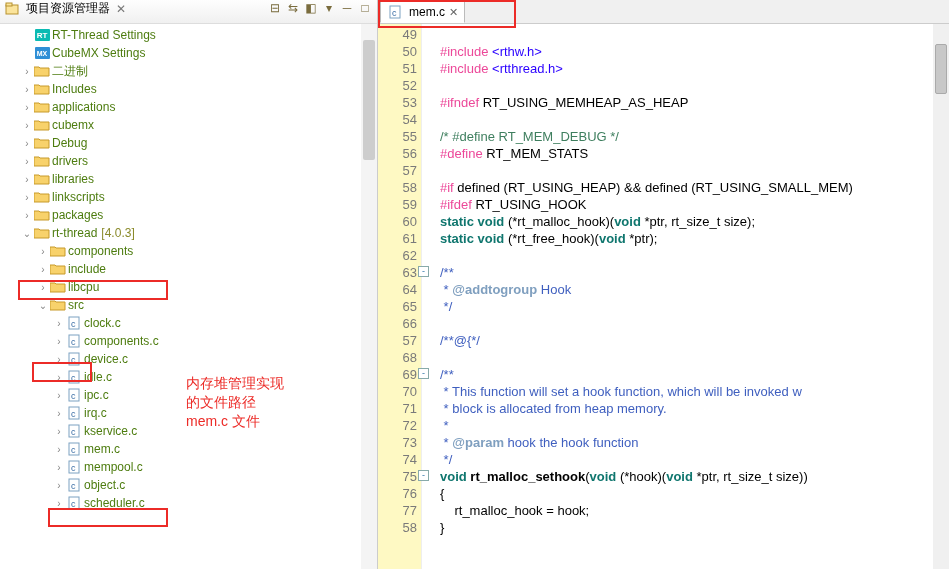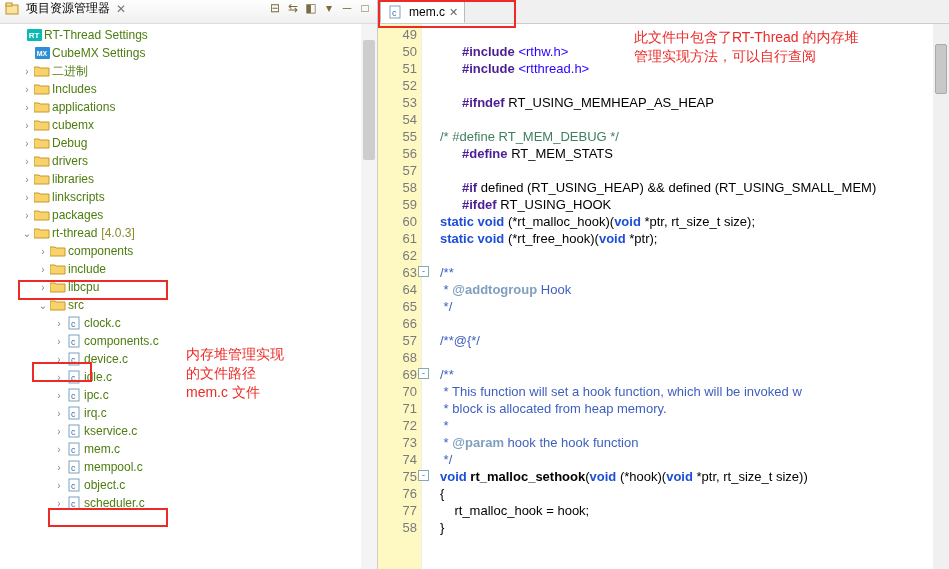--- a/index.html
+++ b/index.html
@@ -21,22 +21,22 @@
 .tabbar { height: 24px; background: #f0f0f0; border-bottom: 1px solid #ccc; display: flex; align-items: flex-end; padding-left: 2px; }
 .tab { height: 22px; background: #fff; border: 1px solid #bbb; border-bottom: 1px solid #fff; display: flex; align-items: center; padding: 0 6px; gap: 4px; font-size: 12px; }
 .tab .close { color: #666; cursor: pointer; font-size: 11px; }
 .editor { flex: 1; display: flex; font-family: Consolas, "Courier New", monospace; font-size: 13px; line-height: 17px; overflow: hidden; }
 .gutter { width: 44px; text-align: right; color: #7a7a7a; background: #fef9c3; border-right: 1px solid #eee; padding-right: 4px; padding-top: 2px; }
 .gut-line { height: 17px; position: relative; }
 .fold { position: absolute; right: -12px; top: 2px; width: 11px; height: 11px; border: 1px solid #8aa; background: #fff; color: #37a; font-size: 9px; line-height: 9px; text-align: center; cursor: pointer; }
 .foldcol { width: 14px; background: #fff; }
 .code { flex: 1; padding-left: 4px; padding-top: 2px; white-space: pre; }
 .code-line { height: 17px; }
-.kw { color: #1d4ed8; font-weight: bold; }
-.inc { color: #4c1d95; font-weight: bold; margin-left: 22px; }
+.kw { color: #0f766e; font-weight: bold; }
+.inc { color: #ec4899; font-weight: normal; }
 .str { color: #2a00ff; }
 .cmt { color: #3f7f5f; }
 .doc { color: #3f5fbf; }
 .tag { color: #7f9fbf; font-weight: bold; }
 .fn { font-weight: bold; }
 .scrollbar-v { position: absolute; right: 0; top: 24px; bottom: 0; width: 16px; background: #f0f0f0; }
 .scrollbar-v .thumb { position: absolute; left: 2px; right: 2px; top: 20px; height: 50px; background: #c8c8c8; border: 1px solid #aaa; border-radius: 2px; }
 .left-scroll { position: absolute; right: 0; top: 24px; bottom: 0; width: 16px; background: #f4f4f4; }
 .left-scroll .thumb { position: absolute; left: 2px; right: 2px; top: 16px; height: 120px; background: #cdcdcd; border-radius: 2px; }
 .rt-icon { background: #0bbbb3; color: #fff; font-size: 8px; font-weight: bold; width: 15px; height: 12px; display: flex; align-items: center; justify-content: center; border-radius: 1px; }
@@ -61,21 +61,21 @@
       <span class="tool-btn">⊟</span>
       <span class="tool-btn">⇆</span>
       <span class="tool-btn">◧</span>
       <span class="tool-btn">▾</span>
       <span class="tool-btn">─</span>
       <span class="tool-btn">□</span>
     </div>
   </div>
 
   <div class="tree" id="tree">
-      <div class="tree-row" style="padding-left: 12px;">
+      <div class="tree-row" style="padding-left: 20px;">
         <span class="twisty"></span>
         <span class="node-icon">
           <span class="rt-icon">RT</span>
         </span>
         <span class="node-label">RT-Thread Settings</span>
       </div>
       <div class="tree-row" style="padding-left: 20px;">
         <span class="twisty"></span>
         <span class="node-icon">
           <span class="mx-icon">MX</span>
@@ -320,21 +320,21 @@
         <span class="node-label">scheduler.c</span>
       </div>
     </div>
   <div class="left-scroll">
       <div class="thumb"></div>
     </div>
 
   <div class="annot-red" style="left:18px; top:280px; width:150px; height:20px"></div>
   <div class="annot-red" style="left:32px; top:362px; width:60px; height:20px"></div>
   <div class="annot-red" style="left:48px; top:508px; width:120px; height:19px"></div>
-  <div class="annot-text" style="left:186px; top:345px">
+  <div class="annot-text" style="left:186px; top:374px">
     <div>内存堆管理实现</div>
     <div>的文件路径</div>
     <div>mem.c 文件</div>
   </div>
 </div>
 
 <div class="right-panel">
   <div class="tabbar">
     <div class="tab">
       <span class="node-icon">
@@ -414,17 +414,13 @@
         <div style="height: 17px;"></div>
       </div>
     <div class="code" id="code"><div class="code-line"></div><div class="code-line"><span class="inc">#include</span> <span class="str">&lt;rthw.h&gt;</span></div><div class="code-line"><span class="inc">#include</span> <span class="str">&lt;rtthread.h&gt;</span></div><div class="code-line"></div><div class="code-line"><span class="inc">#ifndef</span> RT_USING_MEMHEAP_AS_HEAP</div><div class="code-line"></div><div class="code-line"><span class="cmt">/* #define RT_MEM_DEBUG */</span></div><div class="code-line"><span class="inc">#define</span> RT_MEM_STATS</div><div class="code-line"></div><div class="code-line"><span class="inc">#if</span> defined (RT_USING_HEAP) &amp;&amp; defined (RT_USING_SMALL_MEM)</div><div class="code-line"><span class="inc">#ifdef</span> RT_USING_HOOK</div><div class="code-line"><span class="kw">static void</span> (*rt_malloc_hook)(<span class="kw">void</span> *ptr, rt_size_t size);</div><div class="code-line"><span class="kw">static void</span> (*rt_free_hook)(<span class="kw">void</span> *ptr);</div><div class="code-line"></div><div class="code-line"><span class="doc">/**</span></div><div class="code-line"><span class="doc"> * </span><span class="tag">@addtogroup</span><span class="doc"> Hook</span></div><div class="code-line"><span class="doc"> */</span></div><div class="code-line"></div><div class="code-line"><span class="doc">/**@{*/</span></div><div class="code-line"></div><div class="code-line"><span class="doc">/**</span></div><div class="code-line"><span class="doc"> * This function will set a hook function, which will be invoked w</span></div><div class="code-line"><span class="doc"> * block is allocated from heap memory.</span></div><div class="code-line"><span class="doc"> *</span></div><div class="code-line"><span class="doc"> * </span><span class="tag">@param</span><span class="doc"> hook the hook function</span></div><div class="code-line"><span class="doc"> */</span></div><div class="code-line"><span class="kw">void </span><span class="fn">rt_malloc_sethook</span>(<span class="kw">void</span> (*hook)(<span class="kw">void</span> *ptr, rt_size_t size))</div><div class="code-line">{</div><div class="code-line">    rt_malloc_hook = hook;</div><div class="code-line">}</div></div>
   </div>
 
   <div class="scrollbar-v">
       <div class="thumb"></div>
     </div>
 
   <div class="annot-red" style="left:0px; top:0px; width:138px; height:28px"></div>
-  <div class="annot-text" style="left:256px; top:28px">
-    <div>此文件中包含了RT-Thread 的内存堆</div>
-    <div>管理实现方法，可以自行查阅</div>
-  </div>
 </div>
 
 </body></html>

